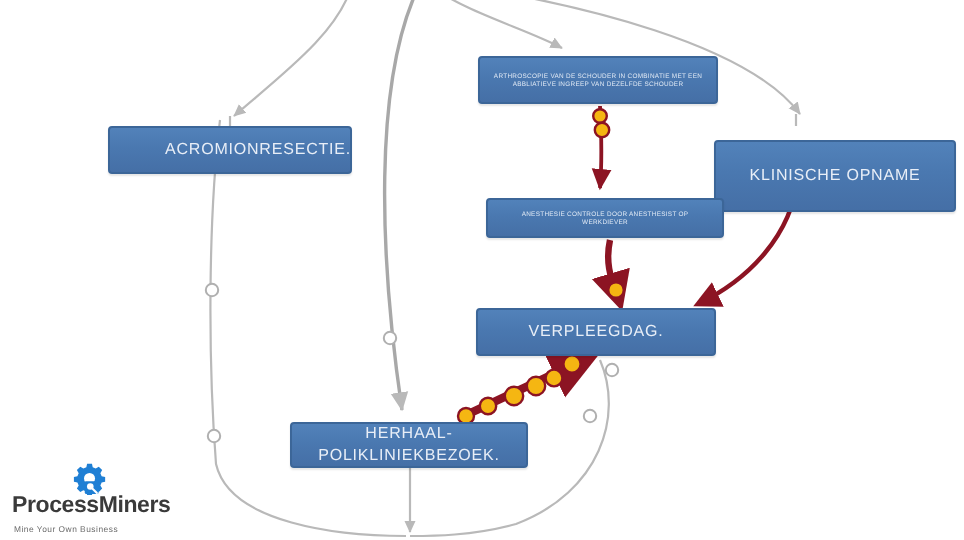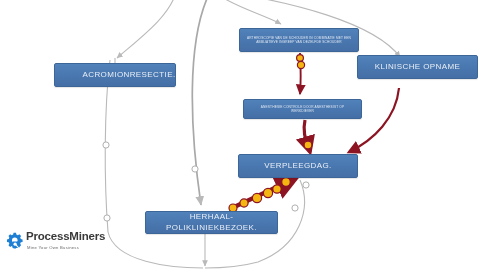--- a/index.html
+++ b/index.html
@@ -54,36 +54,37 @@
     font-weight: 400;
   }
   .node.small {
     font-size: 3.2px;
     font-weight: 400;
     letter-spacing: 0.15px;
     color: #dfe8f4;
   }
 
   #node-acromionresectie { left: 54px;  top: 63px;  width: 122px; height: 24px; padding-left: 33px; }
-  #node-klinische-opname { left: 357px; top: 55px;  width: 121px; height: 24px; }
+  #node-klinische-opname { left: 357px; top: 70px;  width: 121px; height: 36px; }
   #node-arthroscopie     { left: 239px; top: 28px;  width: 120px; height: 24px; flex-direction: column; }
   #node-anesthesie       { left: 243px; top: 99px;  width: 119px; height: 20px; }
   #node-verpleegdag      { left: 238px; top: 154px; width: 120px; height: 24px; }
-  #node-herhaal          { left: 145px; top: 211px; width: 133px; height: 23px; }
+  #node-herhaal          { left: 145px; top: 211px; width: 119px; height: 23px; }
 
   .node.small .line { display: block; white-space: nowrap; }
 
   
   #logo {
     position: absolute;
     left: 6px;
     top: 231px;
     display: flex;
     align-items: center;
     z-index: 8;
+    flex-direction: column;
   }
   #logo-mark {
     width: 17px;
     height: 17px;
     margin-right: 3px;
     flex: 0 0 auto;
   }
   #logo-text-wrap { display: flex; flex-direction: column; }
   #logo-title {
     font-size: 11.5px;

